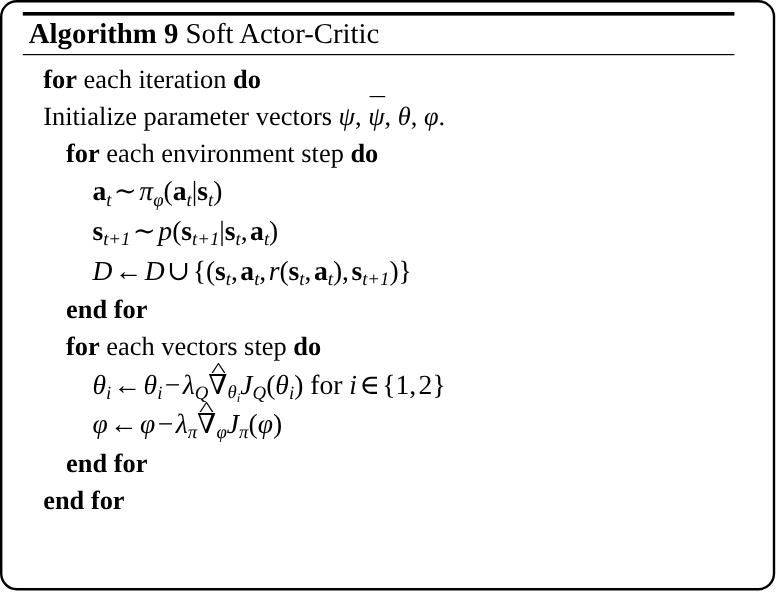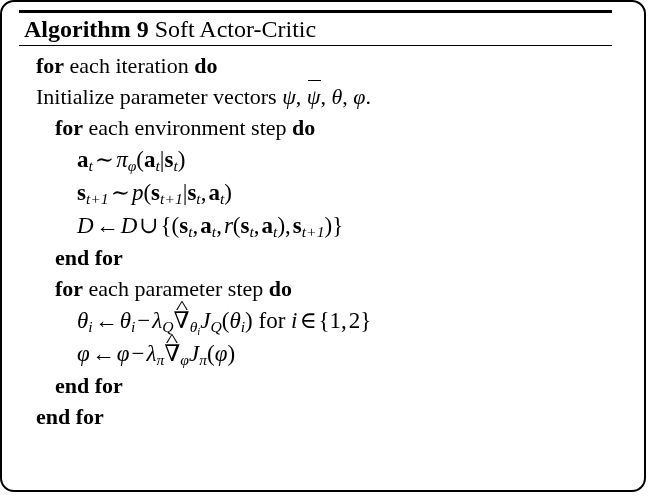--- a/index.html
+++ b/index.html
@@ -170,21 +170,21 @@
         <span class="mcal">D</span><span class="op">←</span><span class="mcal">D</span><span class="op">∪</span><span class="mup">{</span><span class="mup">(</span><span class="mbf">s</span><sub><span class="mi">t</span></sub><span>,</span><span class="thin"></span><span class="mbf">a</span><sub><span class="mi">t</span></sub><span>,</span><span class="thin"></span><span class="mi">r</span><span class="mup">(</span><span class="mbf">s</span><sub><span class="mi">t</span></sub><span>,</span><span class="thin"></span><span class="mbf">a</span><sub><span class="mi">t</span></sub><span class="mup">)</span><span>,</span><span class="thin"></span><span class="mbf">s</span><sub><span class="mi">t+1</span></sub><span class="mup">)</span><span class="mup">}</span>
       </div>
 
       <div class="alg-line indent-2">
         <b class="kw">end for</b>
       </div>
 
       <div class="alg-line indent-2">
         <b class="kw">for</b>
         <span>each</span>
-        <span>parameter step</span>
+        <span>vectors step</span>
         <b class="kw">do</b>
       </div>
 
 
       <div class="alg-line indent-3 math">
         <span class="mi">θ</span><sub><span class="mi">i</span></sub><span class="op">←</span><span class="mi">θ</span><sub><span class="mi">i</span></sub><span class="op">−</span><span class="mi">λ</span><sub><span class="mi">Q</span></sub><span class="hat nabla">∇</span><sub><span class="mi">θ</span><sub><span class="mi">i</span></sub></sub><span class="mi">J</span><sub><span class="mi">Q</span></sub><span class="mup">(</span><span class="mi">θ</span><sub><span class="mi">i</span></sub><span class="mup">)</span> <span class="mup">for</span> <span class="mi">i</span><span class="op">∈</span><span class="mup">{</span><span class="mup">1</span><span>,</span><span class="thin"></span><span class="mup">2</span><span class="mup">}</span>
       </div>
 
       <div class="alg-line indent-3 math">
         <span class="mi">φ</span><span class="op">←</span><span class="mi">φ</span><span class="op">−</span><span class="mi">λ</span><sub><span class="mi">π</span></sub><span class="hat nabla">∇</span><sub><span class="mi">φ</span></sub><span class="mi">J</span><sub><span class="mi">π</span></sub><span class="mup">(</span><span class="mi">φ</span><span class="mup">)</span>

